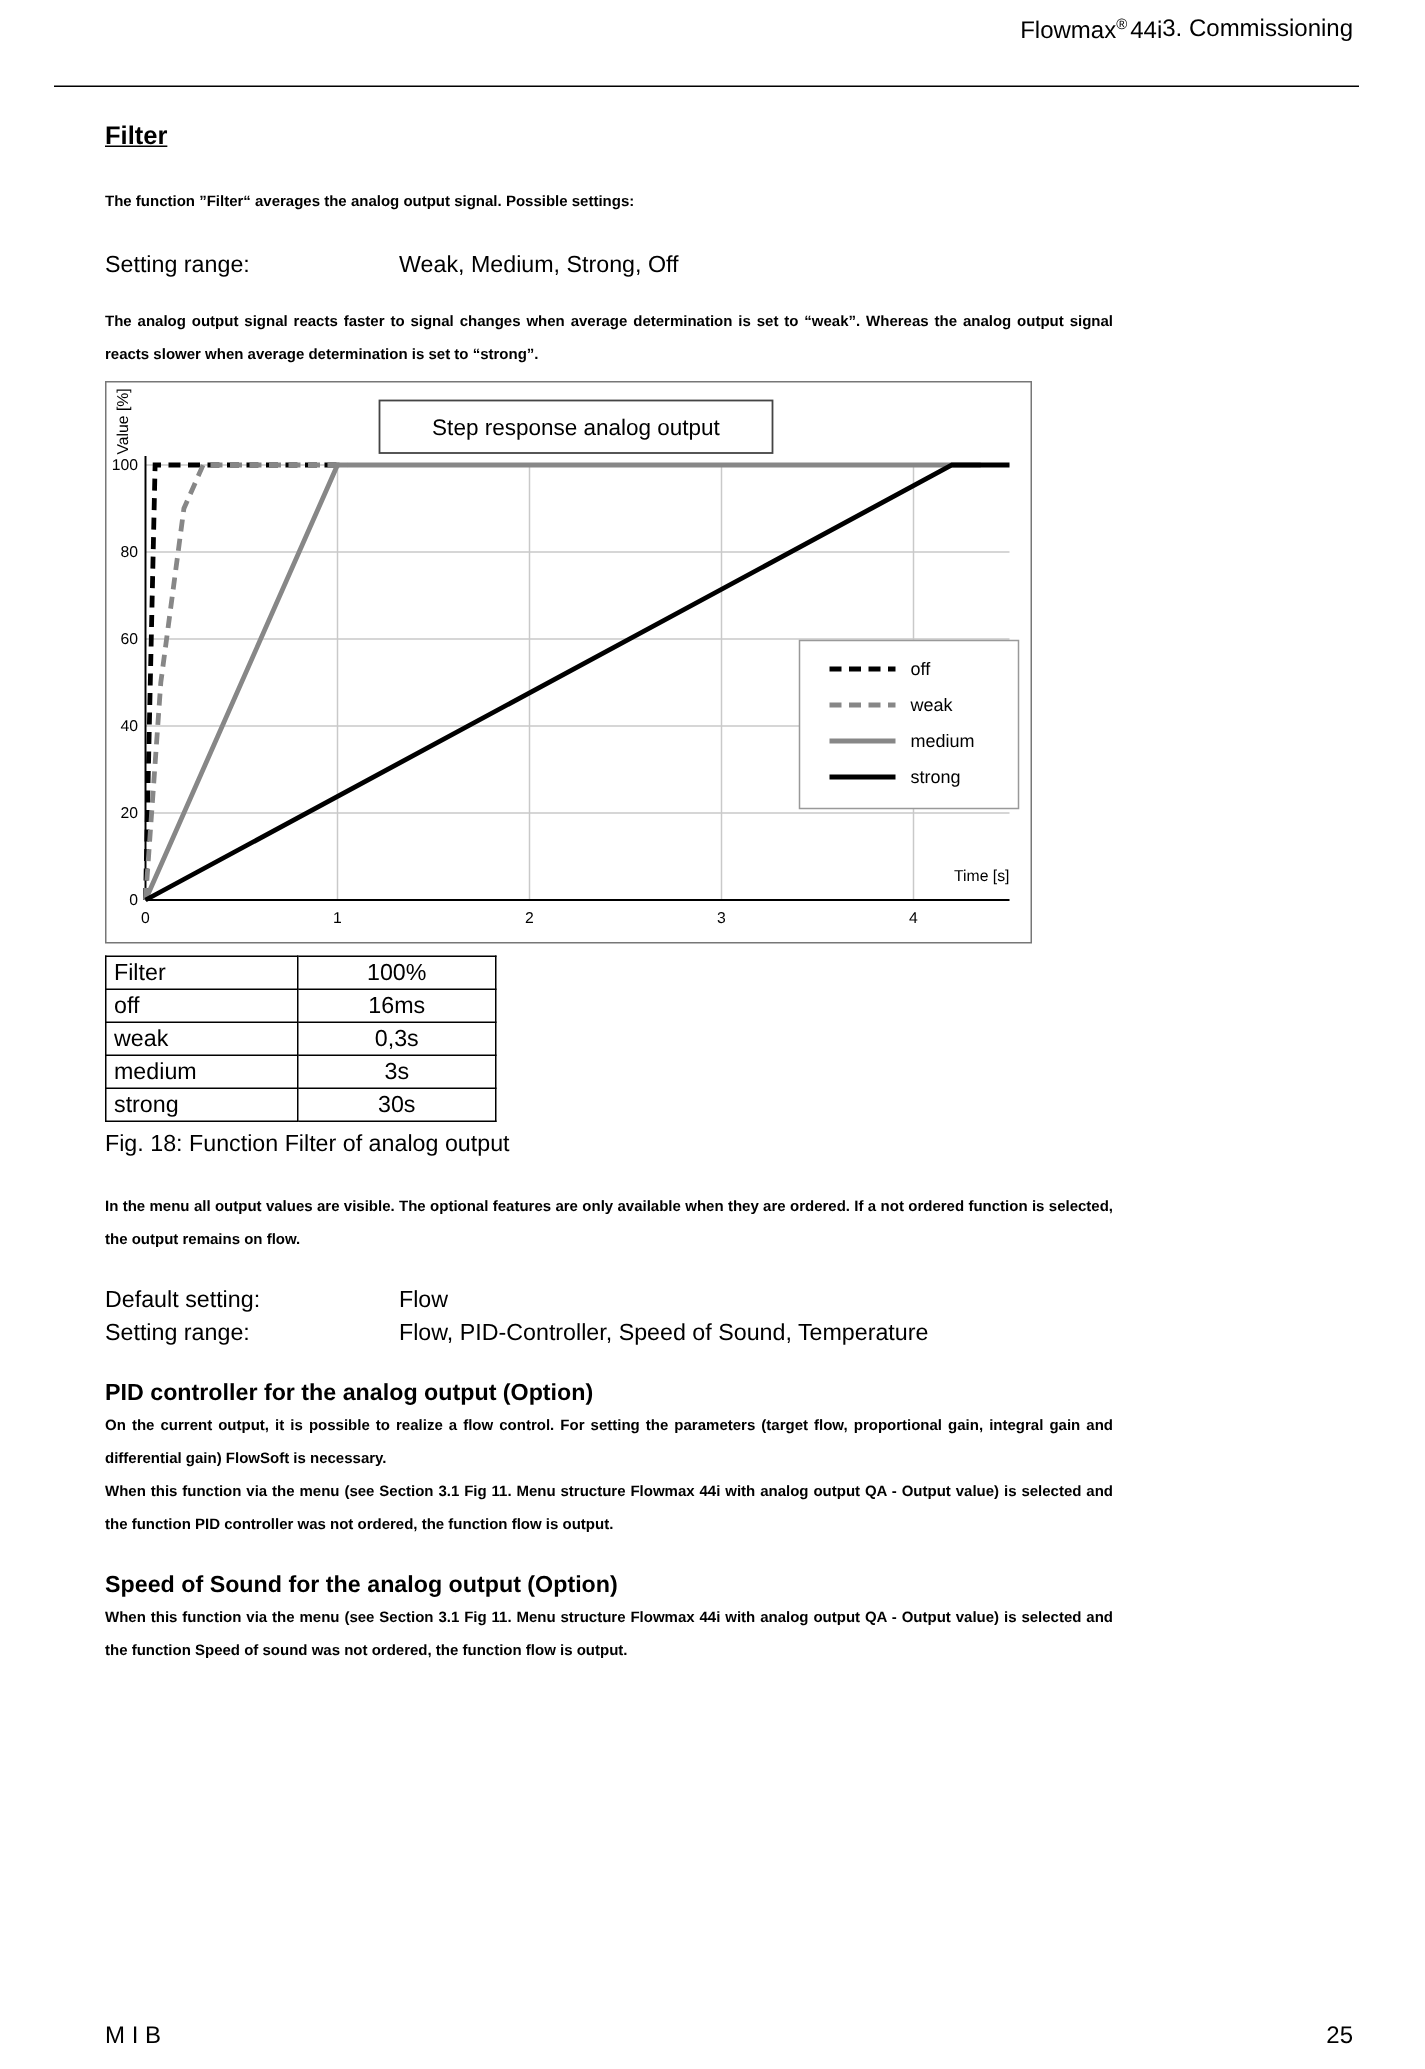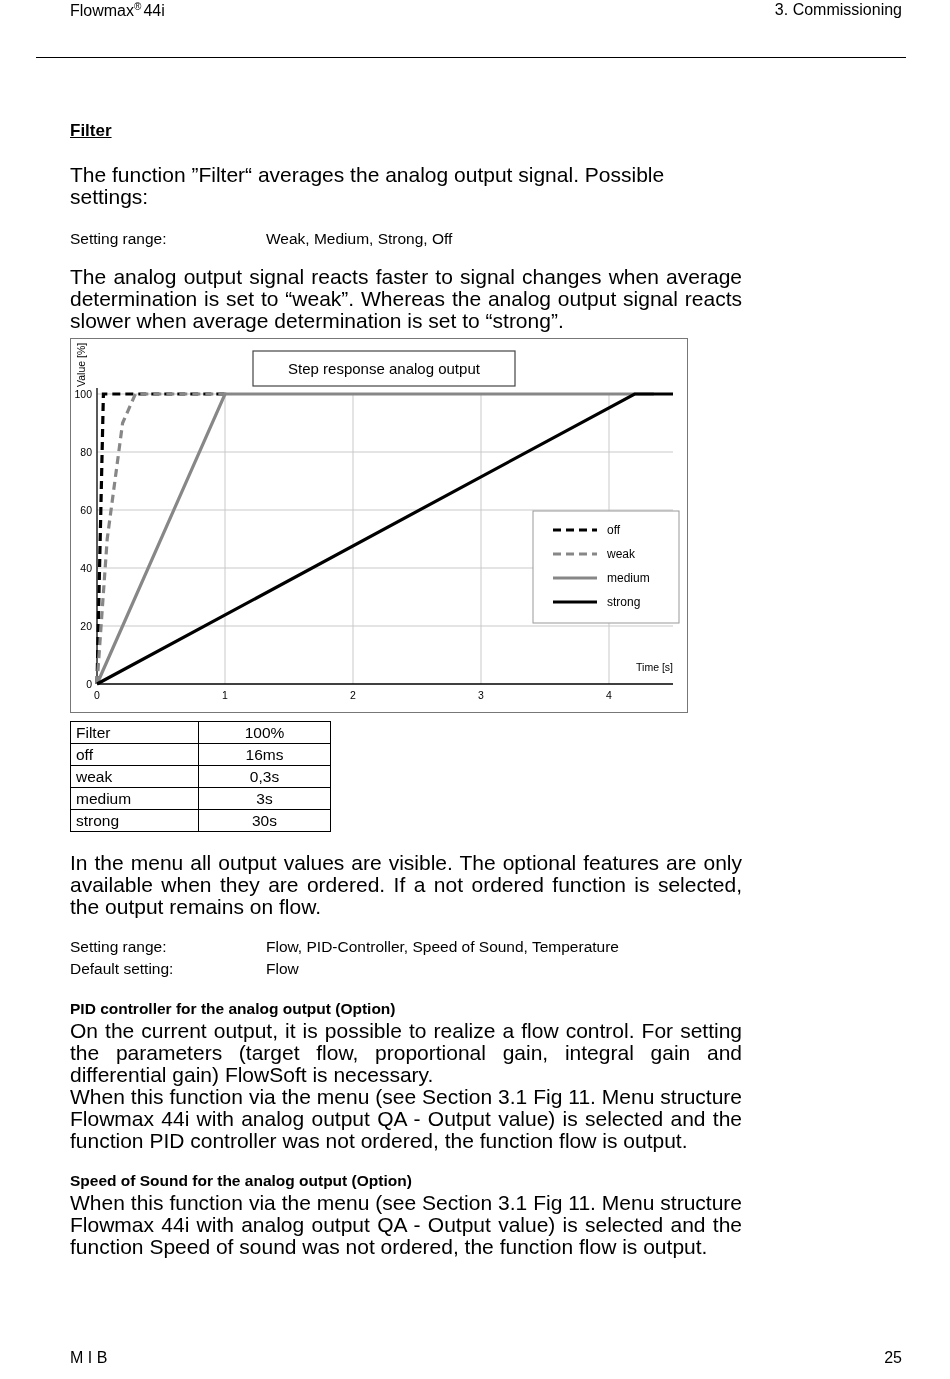--- a/index.html
+++ b/index.html
@@ -1,27 +1,27 @@
 <!DOCTYPE html>
 <html><head>
 <meta charset="utf-8">
 <style>
   * { margin:0; padding:0; box-sizing:border-box; }
   html,body { background:#ffffff; }
   .page {
     position:relative; width:950px; height:1379px; background:#fff;
     font-family:"Liberation Sans", sans-serif; color:#000; overflow:hidden;
   }
-  .header { position:absolute; top:1px; left:70px; right:48px; display:flex; justify-content:space-between; font-size:16px; }
+  .header { position:absolute; top:11px; left:70px; right:48px; display:flex; justify-content:flex-end; font-size:16px; }
   .header sup { font-size:10px; vertical-align:super; }
   .prod-rest { margin-left:2px; }
   .header-rule { position:absolute; top:57px; left:36px; right:44px; border-top:1.5px solid #000; }
-  .main { position:absolute; top:76px; left:70px; width:672px;margin-top:40px; }
+  .main { position:absolute; top:76px; left:70px; width:672px; }
   .section-heading { font-size:17px; font-weight:bold; text-decoration:underline; line-height:22px; }
-  .para { font-size:21px; line-height:22px; text-align:justify; }
+  .para { font-size:10px; line-height:22px; text-align:justify;font-weight:bold; }
   .para.left { text-align:left; }
   .settings { font-size:15.5px; line-height:22px; }
   .settings .lbl { display:inline-block; width:196px; }
   .chart-frame { width:618px; height:375px; border:1px solid #777; margin-top:6px; background:#fff; }
   svg { display:block; }
   svg text { font-family:"Liberation Sans", sans-serif; fill:#000; }
   .filter-table { border-collapse:collapse; margin-top:8px; font-size:15.5px; }
   .filter-table td { border:1px solid #000; line-height:21px; padding:0 5px; }
   .filter-table td.c1 { width:128px; text-align:left; }
   .filter-table td.c2 { width:132px; text-align:center; }
@@ -117,27 +117,28 @@
             <td class="c1">medium</td>
             <td class="c2">3s</td>
           </tr>
         <tr>
             <td class="c1">strong</td>
             <td class="c2">30s</td>
           </tr>
       </tbody>
     </table>
 
+    <div class="caption">Fig. 18: Function Filter of analog output</div>
 
 
     <p class="para mt20">In the menu all output values are visible. The optional features are only available when they are ordered. If a not ordered function is selected, the output remains on flow.</p>
 
     <div class="settings mt18">
+      <div><span class="lbl">Default setting:</span><span>Flow</span></div>
       <div><span class="lbl">Setting range:</span><span>Flow, PID-Controller, Speed of Sound, Temperature</span></div>
-      <div><span class="lbl">Default setting:</span><span>Flow</span></div>
     </div>
 
 
     <div class="mt18">
       <div class="subsection-title"><span>PID controller for the analog output</span><span class="opt"> (Option)</span></div>
       <p class="para">On the current output, it is possible to realize a flow control. For setting the parameters (target flow, proportional gain, integral gain and differential gain) FlowSoft is necessary.</p>
       <p class="para">When this function via the menu (see Section 3.1 Fig 11. Menu structure Flowmax 44i with analog output QA - Output value) is selected and the function PID controller was not ordered, the function flow is output.</p>
     </div>
 
     <div class="mt18">

